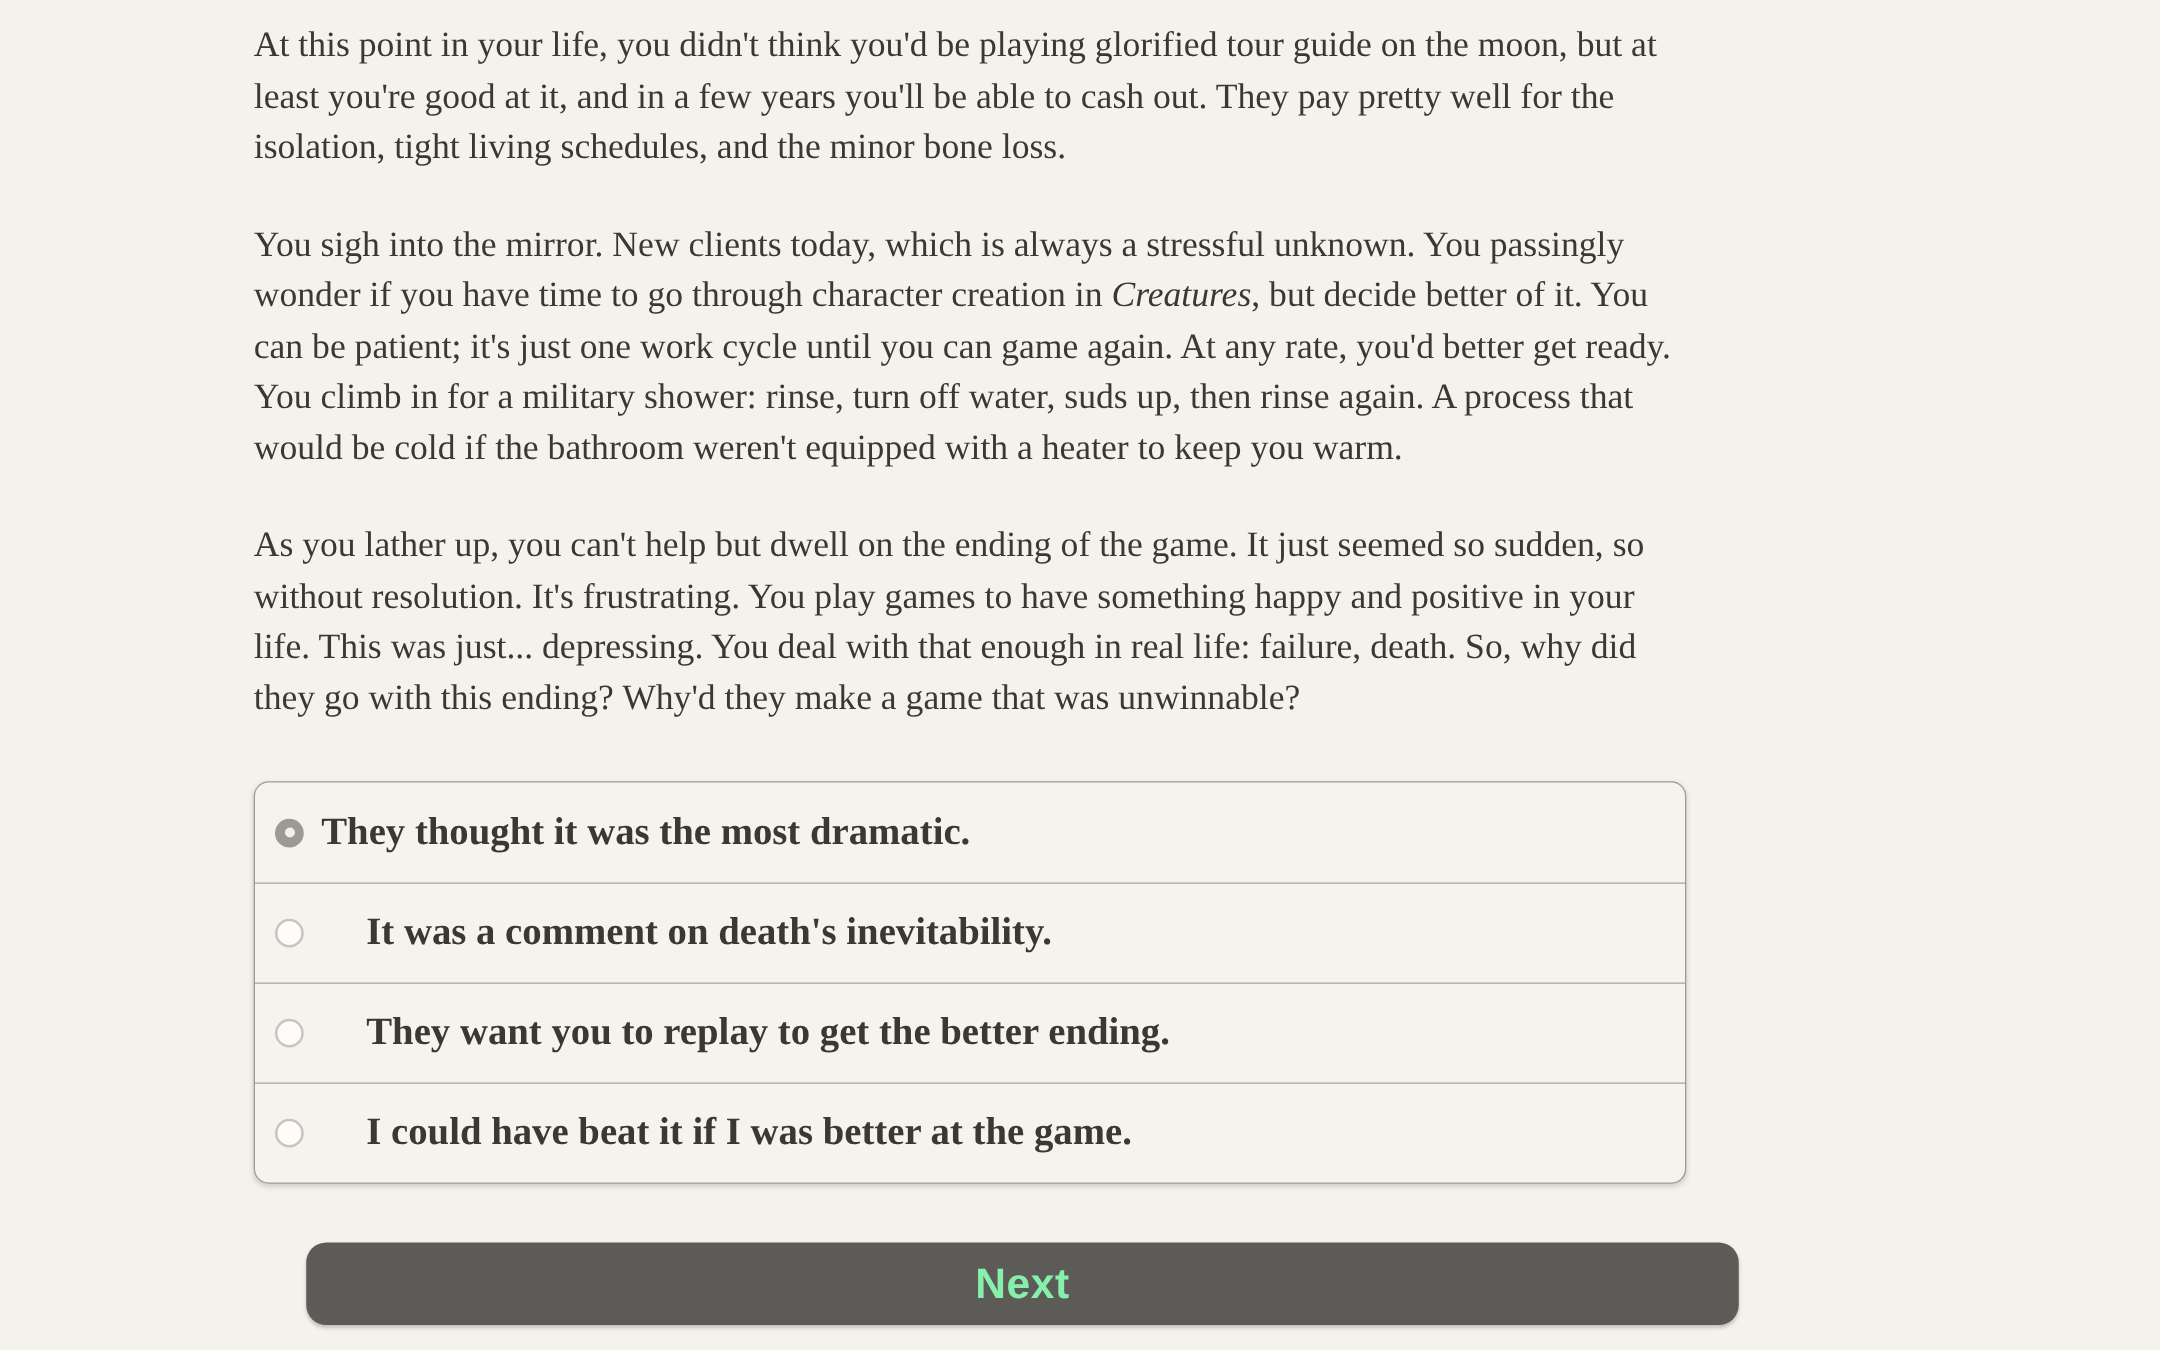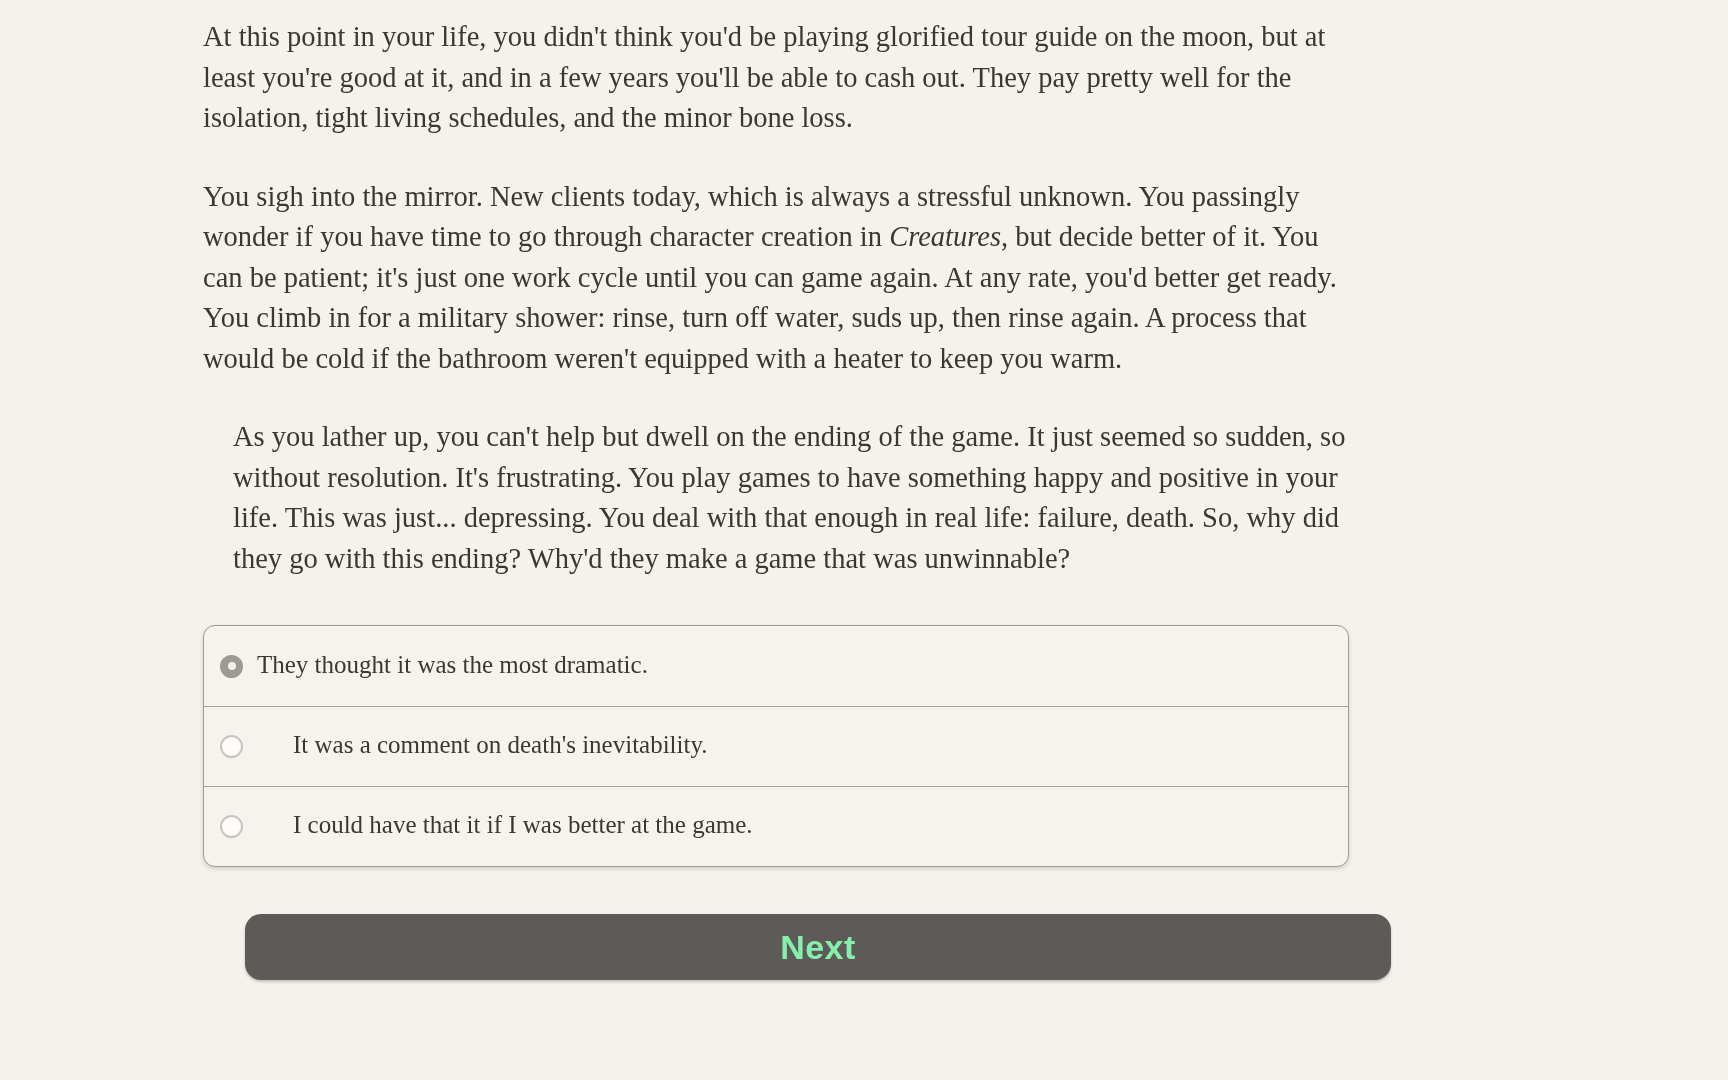--- a/index.html
+++ b/index.html
@@ -24,21 +24,21 @@
     padding-top: 17px;
   }
 
   
   .story p {
     font-size: 28.5px;
     line-height: 40.5px;
     margin-bottom: 38px;
     color: #393833;
   }
-  .story p:last-child { margin-bottom: 0; margin-left: 30px; }
+  .story p:last-child { margin-bottom: 0; }
   .story em { font-style: italic; }
 
   
   .choices {
     margin-top: 46px;
     border: 1.5px solid #9d9a94;
     border-radius: 12px;
     background: #f6f3ee;
     box-shadow: 0 2px 4px rgba(90, 84, 72, 0.22);
     overflow: hidden;
@@ -76,24 +76,25 @@
     left: 50%;
     top: 50%;
     width: 8px;
     height: 8px;
     margin: -4px 0 0 -4px;
     border-radius: 50%;
     background: #f2f0ea;
   }
 
   .choice-label {
-    font-size: 25px;
+    font-size: 31px;
     line-height: 1;
     color: #393833;
     padding-bottom: 4px;
+    font-weight: bold;
   }
 
   
   .next-btn {
     display: block;
     width: 100%;
     height: 66px;
     margin-top: 47px;
     border: none;
     border-radius: 16px;
@@ -124,19 +125,23 @@
         <div class="choice-row">
           <span class="radio selected"></span>
           <span class="choice-label">They thought it was the most dramatic.</span>
         </div>
         <div class="choice-row">
           <span class="radio"></span>
           <span class="choice-label">It was a comment on death's inevitability.</span>
         </div>
         <div class="choice-row">
           <span class="radio"></span>
-          <span class="choice-label">I could have that it if I was better at the game.</span>
+          <span class="choice-label">They want you to replay to get the better ending.</span>
+        </div>
+        <div class="choice-row">
+          <span class="radio"></span>
+          <span class="choice-label">I could have beat it if I was better at the game.</span>
         </div>
       </div>
 
     <button class="next-btn">Next</button>
   </div>
 </div>
 
 </body></html>

